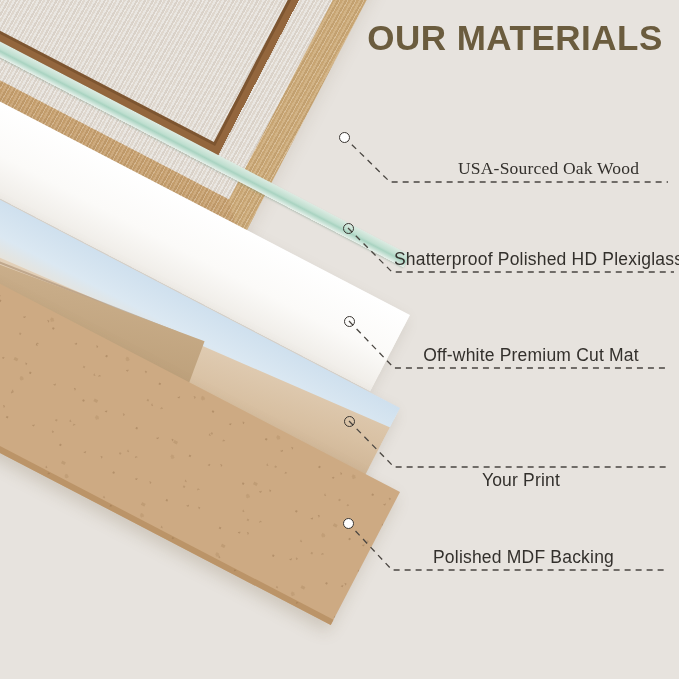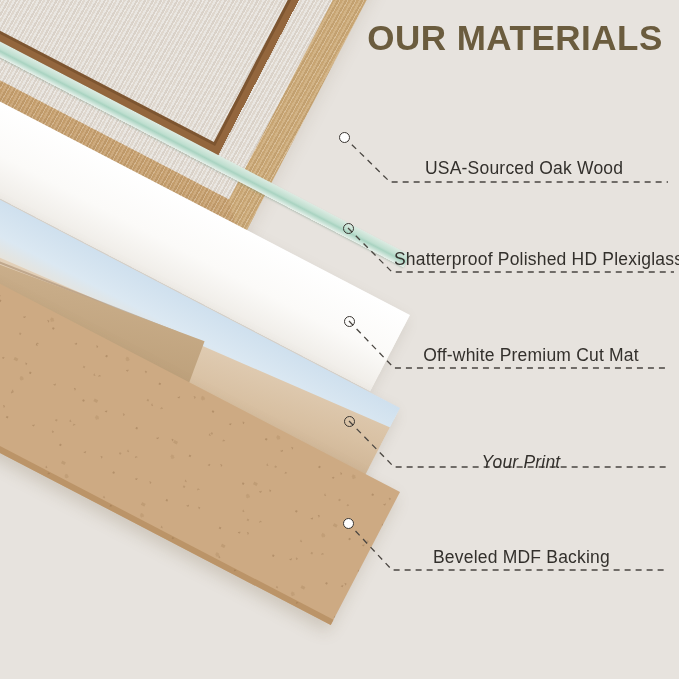--- a/index.html
+++ b/index.html
@@ -162,37 +162,37 @@
         <polyline points="349,321 394,368 668,368"></polyline>
         <polyline points="349,421 394,467 668,467"></polyline>
         <polyline points="348,523 392,570 668,570"></polyline>
       </g>
   </svg>
 
   <div class="callouts">
 
     <div class="callout">
       <span class="marker filled" style="left:339px;top:132px;"></span>
-      <span class="label" style="left:425px;top:158px;">USA-Sourced Oak Wood</span>
+      <span class="label" style="left:458px;top:158px;font-family:Liberation Serif, serif;">USA-Sourced Oak Wood</span>
     </div>
 
     <div class="callout">
       <span class="marker hollow" style="left:343px;top:223px;"></span>
       <span class="label" style="left:394px;top:249px;">Shatterproof Polished HD Plexiglass</span>
     </div>
 
     <div class="callout">
       <span class="marker hollow" style="left:344px;top:316px;"></span>
       <span class="label" style="left:531px;top:345px;transform:translateX(-50%);">Off-white Premium Cut Mat</span>
     </div>
 
     <div class="callout">
       <span class="marker hollow" style="left:344px;top:416px;"></span>
-      <span class="label" style="left:521px;top:452px;transform:translateX(-50%);font-style:italic;">Your Print</span>
+      <span class="label" style="left:521px;top:470px;transform:translateX(-50%);">Your Print</span>
     </div>
 
     <div class="callout">
       <span class="marker filled" style="left:343px;top:518px;"></span>
-      <span class="label" style="left:433px;top:547px;">Beveled MDF Backing</span>
+      <span class="label" style="left:433px;top:547px;">Polished MDF Backing</span>
     </div>
 
   </div>
 </div>
 
 </body></html>

